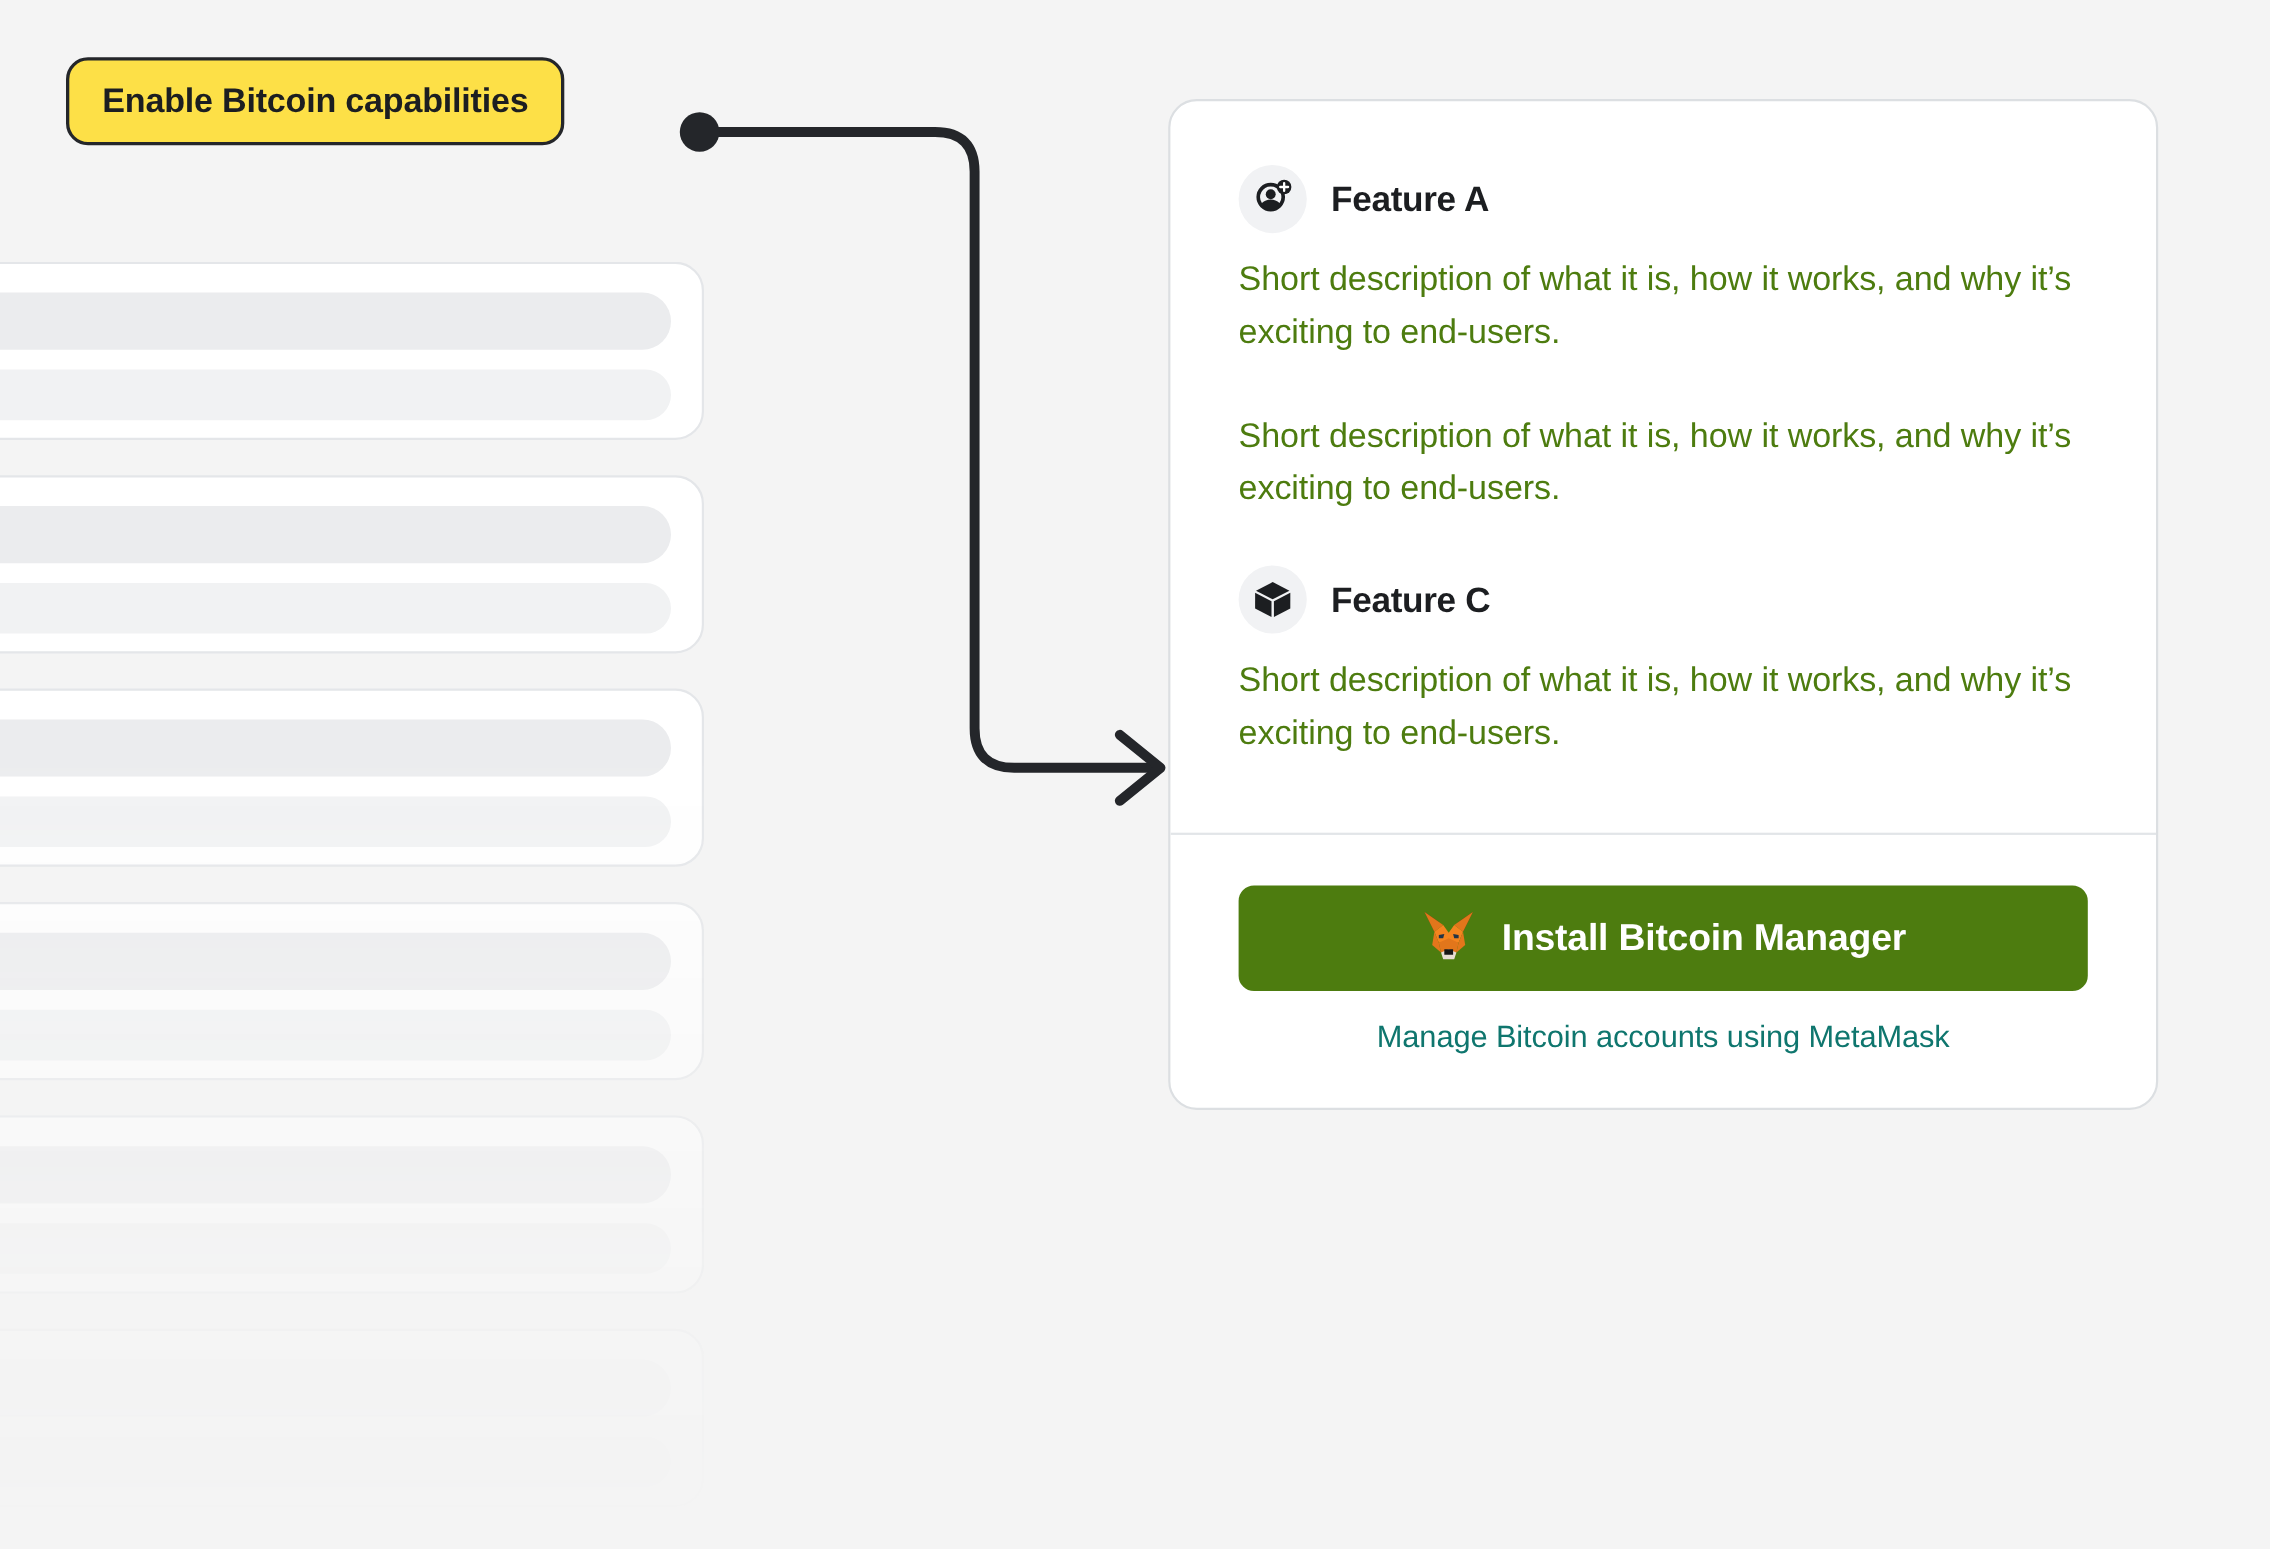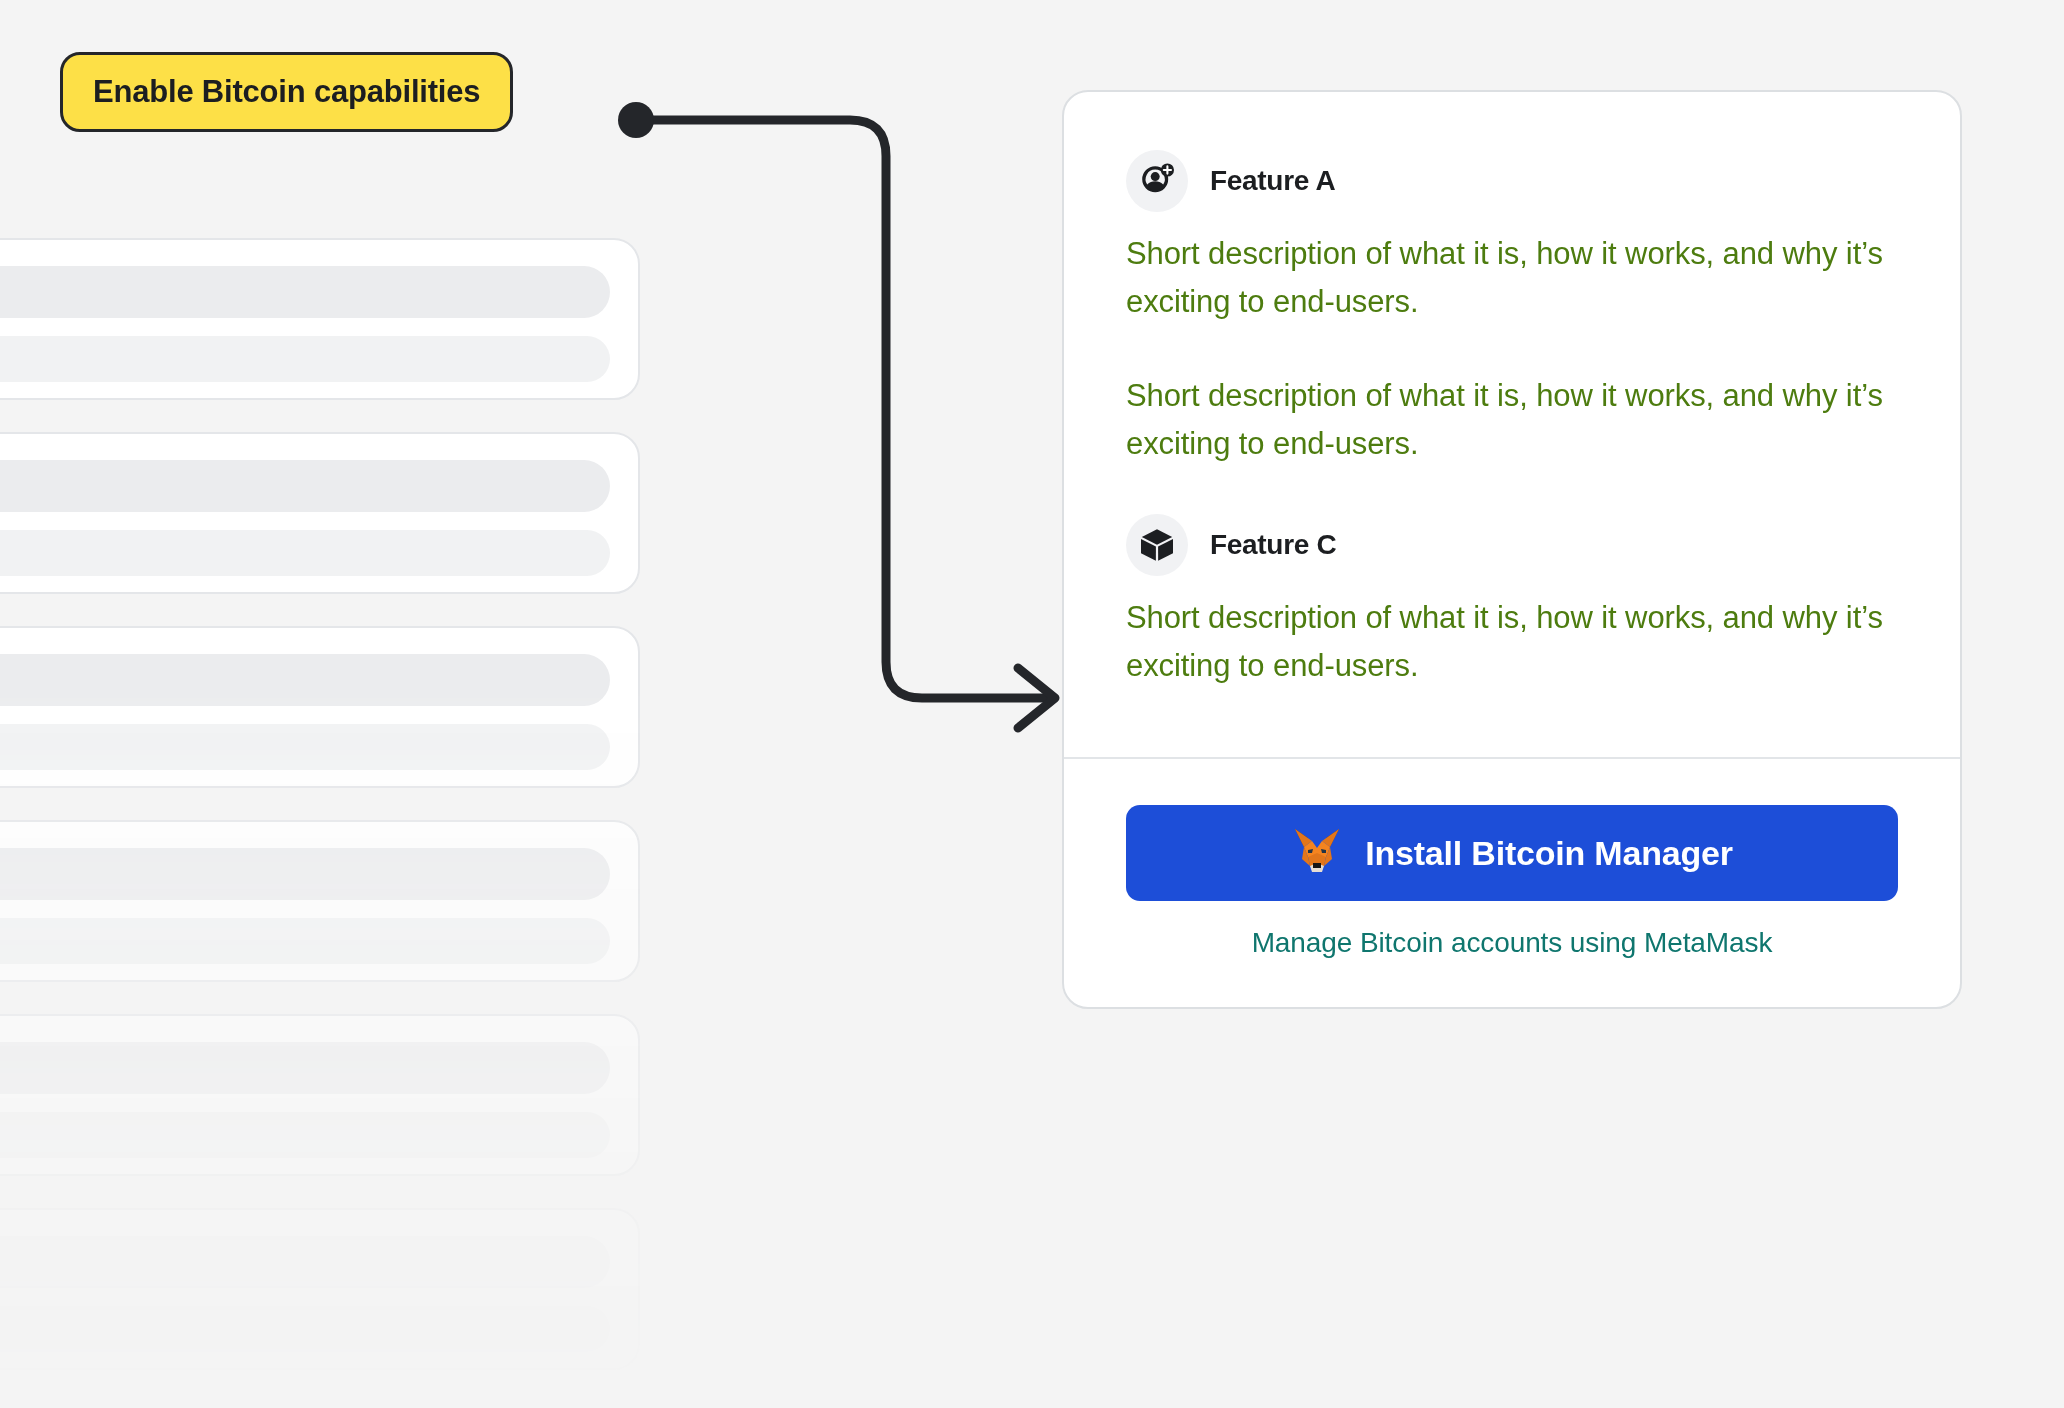--- a/index.html
+++ b/index.html
@@ -114,21 +114,21 @@
     width: 62px;
     height: 62px;
     border-radius: 50%;
     background: #f1f2f4;
     display: flex;
     align-items: center;
     justify-content: center;
     flex: none;
   }
   .feature-title {
-    font-size: 28px;
+    font-size: 32px;
     font-weight: 700;
     color: #1c1e21;
     letter-spacing: -0.3px;
   }
   .feature-desc {
     font-size: 31px;
     line-height: 1.55;
     color: #4d7c0f;
     max-width: 760px;
     letter-spacing: -0.1px;
@@ -139,21 +139,21 @@
     height: 2px;
     background: #e2e5e8;
     width: 100%;
   }
   #card-footer {
     padding: 46px 62px 48px 62px;
   }
   #install-button {
     width: 100%;
     height: 96px;
-    background: #1d4ed8;
+    background: #4d7c0f;
     border: none;
     border-radius: 14px;
     display: flex;
     align-items: center;
     justify-content: center;
     gap: 22px;
     cursor: pointer;
     padding: 0;
   }
   #install-button .btn-label {

